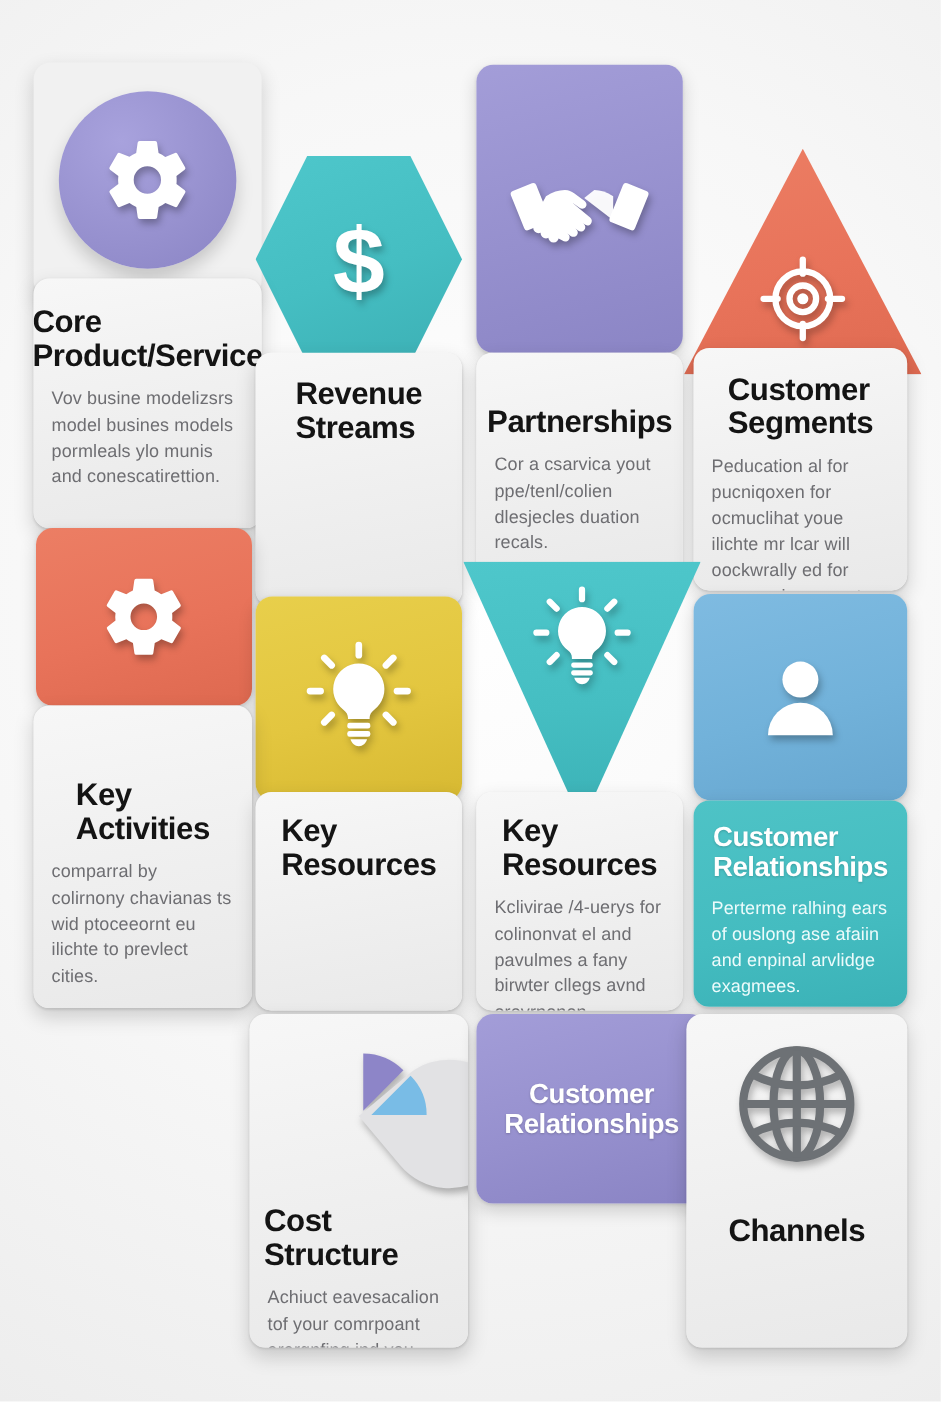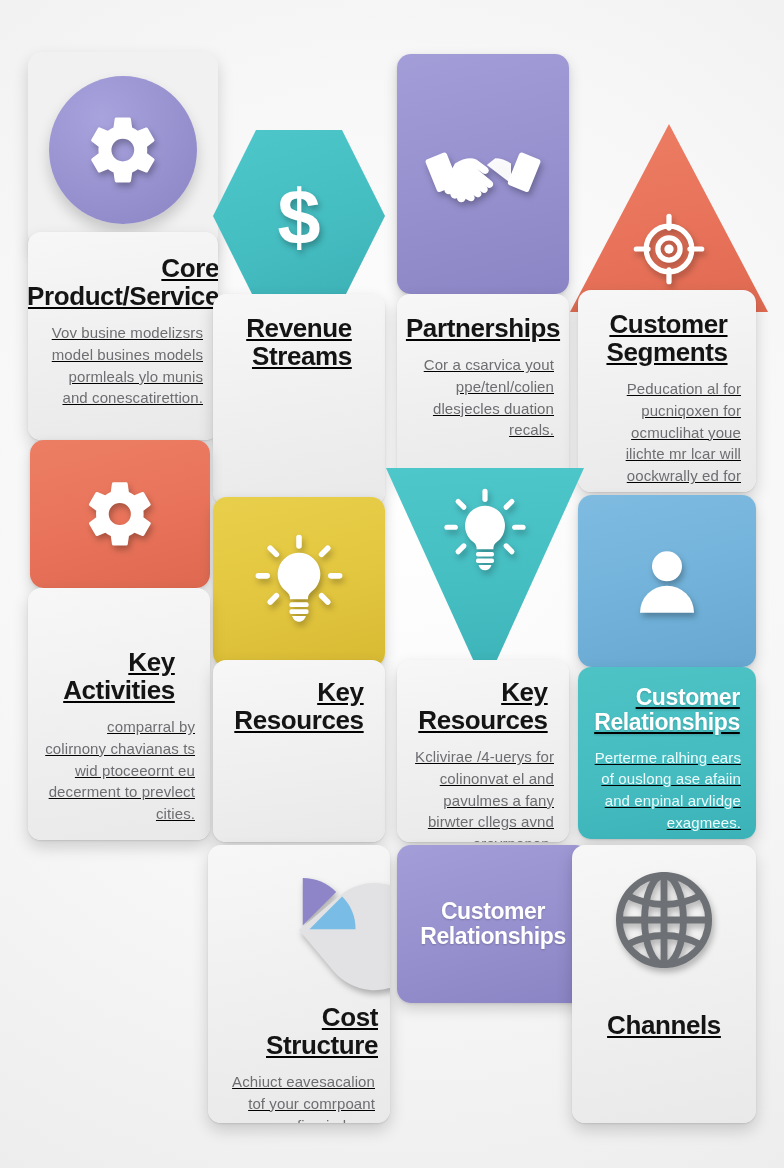--- a/index.html
+++ b/index.html
@@ -31,23 +31,22 @@
 
   
   .card{
     position:absolute;
     background:linear-gradient(170deg,#f7f7f7 0%,#efefef 55%,#e9e9e9 100%);
     border-radius:13px;
     box-shadow:0 7px 16px rgba(0,0,0,.17), 0 1px 2px rgba(0,0,0,.10);
     padding:10px 12px 12px;
     box-sizing:border-box;
     display:flex;flex-direction:column;align-items:center;
-    text-align:right;
+    text-align:left;
     overflow:hidden;
-    text-decoration:underline;
   }
   .card.tinted{background:linear-gradient(170deg,#4ec3c6 0%,#44bcc0 60%,#3bb2b7 100%);}
   .card-title{
     font-size:26px;line-height:1.08;font-weight:700;color:#141414;
     letter-spacing:-.4px;margin:0 0 9px;
   }
   .card.tinted .card-title{color:#ffffff;text-shadow:0 1px 2px rgba(0,0,0,.18);}
   .card-title.sm{font-size:23px;}
   .card-body{
     font-size:15px;line-height:1.45;color:#6e6e72;
@@ -112,21 +111,21 @@
 Product/Service</div>
   <div class="card-body">Vov busine modelizsrs model busines models pormleals ylo munis and conescatirettion.</div>
 </div>
 
 <div class="card" style="left:213px;top:294px;width:172px;height:211px;justify-content:flex-start;padding-top:20px;">
   <div class="card-title" style="white-space:pre-line;">Revenue
 Streams</div>
 </div>
 
 <div class="card" style="left:397px;top:294px;width:172px;height:188px;justify-content:flex-start;padding-top:20px;">
-  <div class="card-title" style="white-space:pre-line;">Partnerships</div>
+  <div class="card-title" style="white-space:pre-line;margin-top:23px;">Partnerships</div>
   <div class="card-body">Cor a csarvica yout ppe/tenl/colien dlesjecles duation recals.</div>
 </div>
 
 <div class="card" style="left:578px;top:290px;width:178px;height:202px;justify-content:flex-start;padding-top:20px;">
   <div class="card-title" style="white-space:pre-line;">Customer
 Segments</div>
   <div class="card-body">Peducation al for pucniqoxen for ocmuclihat youe ilichte mr lcar will oockwrally ed for auency decerment.</div>
 </div>
 
 <div class="plate rounded" style="left:30px;top:440px;width:180px;height:148px;background:linear-gradient(165deg,#ec7e64,#e8735a 55%,#de6950);">
@@ -178,21 +177,21 @@
 <div class="plate rounded" style="left:578px;top:495px;width:178px;height:172px;background:linear-gradient(165deg,#7fbbe1,#72b2da 55%,#67a7d0);">
   <svg class="ic" width="80" height="80" viewBox="0 0 24 24">
     <circle cx="12" cy="7.6" r="4.5" fill="#ffffff"></circle>
     <path d="M3.9 21.5a8.1 8.1 0 0 1 16.2 0Z" fill="#ffffff"></path>
   </svg>
 </div>
 
 <div class="card" style="left:28px;top:588px;width:182px;height:252px;justify-content:flex-start;padding-top:60px;">
   <div class="card-title" style="white-space:pre-line;">Key
 Activities</div>
-  <div class="card-body">comparral by colirnony chavianas ts wid ptoceeornt eu decerment to prevlect cities.</div>
+  <div class="card-body">comparral by colirnony chavianas ts wid ptoceeornt eu ilichte to prevlect cities.</div>
 </div>
 
 <div class="card" style="left:213px;top:660px;width:172px;height:182px;justify-content:flex-start;padding-top:18px;">
   <div class="card-title" style="white-space:pre-line;">Key
 Resources</div>
 </div>
 
 <div class="card" style="left:397px;top:660px;width:172px;height:182px;justify-content:flex-start;padding-top:18px;">
   <div class="card-title" style="white-space:pre-line;">Key
 Resources</div>

